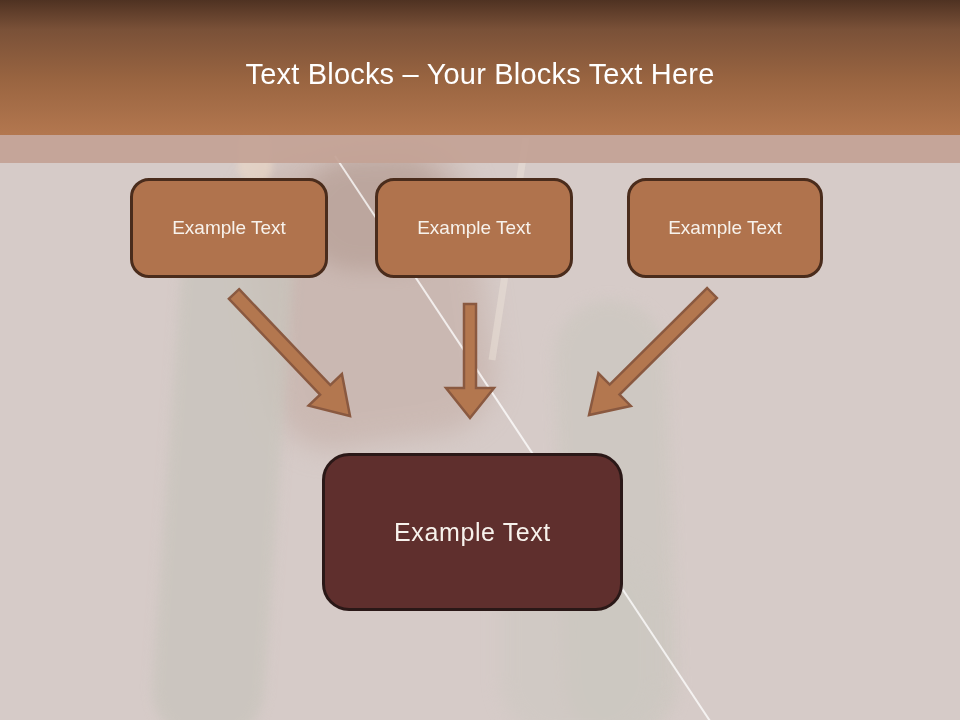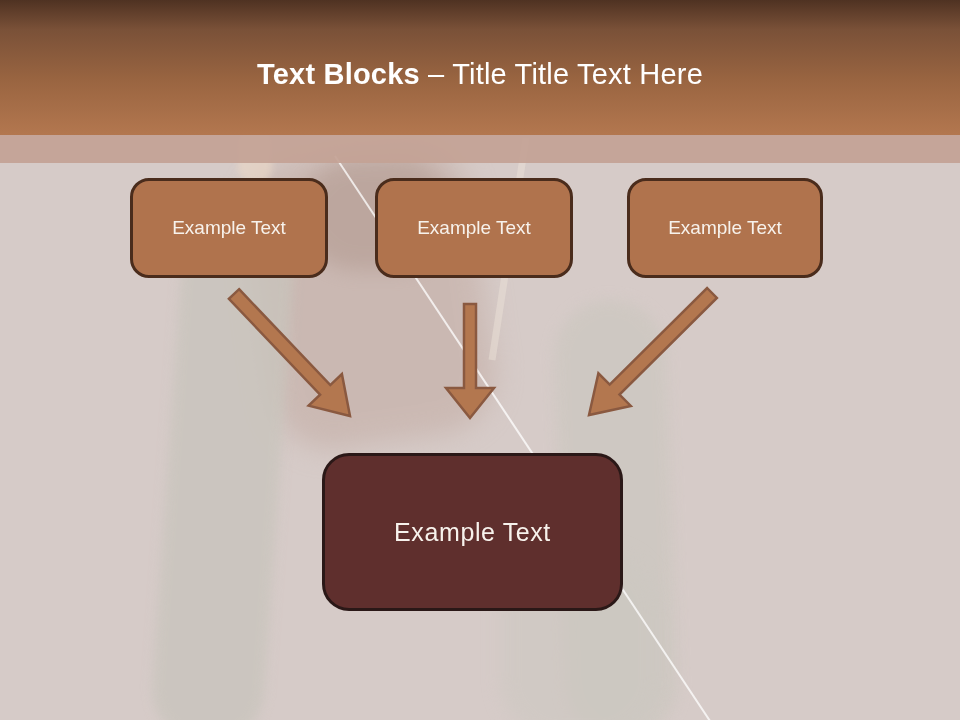--- a/index.html
+++ b/index.html
@@ -22,21 +22,21 @@
   .leg3{left:500px;top:550px;width:160px;height:190px;background:#ccc8c1;opacity:.55;filter:blur(9px);}
   .torso{left:258px;top:148px;width:225px;height:295px;background:#c0a79e;opacity:.5;filter:blur(14px);transform:rotate(-8deg);}
   .corset{left:300px;top:158px;width:152px;height:112px;background:#a88d82;opacity:.4;filter:blur(10px);}
   .skin-strip{left:238px;top:128px;width:34px;height:56px;background:#ecd8c6;opacity:.6;filter:blur(3px);border-radius:14px;}
   .bg-lines{position:absolute;inset:0;pointer-events:none;}
 
   .titlebar{position:absolute;left:0;top:0;width:960px;height:135px;
     background:linear-gradient(180deg,var(--header-top) 0%,var(--header-mid1) 22%,var(--header-mid2) 60%,var(--header-bottom) 100%);
     display:flex;align-items:center;justify-content:center;padding-top:14px;}
   .title{color:var(--title-text);font-size:29px;font-weight:400;letter-spacing:.2px;}
-  .title .t-bold{font-weight:700;}
+  .title .t-bold{font-weight:400;}
   .band{position:absolute;left:0;top:135px;width:960px;height:28px;background:var(--band);opacity:.92;}
 
   .block{position:absolute;top:178px;width:198px;height:100px;background:var(--block-fill);
     border:3px solid var(--block-border);border-radius:19px;display:flex;align-items:center;justify-content:center;
     color:var(--block-text);font-size:19px;}
   .b1{left:130px;} .b2{left:375px;} .b3{left:627px;width:196px;}
 
   .arrows{position:absolute;inset:0;pointer-events:none;}
   .arrows polygon{fill:var(--arrow-fill);stroke:var(--arrow-stroke);stroke-width:2.5;}
 
@@ -56,21 +56,21 @@
     <div class="leg1"></div>
     <div class="leg2"></div>
     <div class="leg3"></div>
     <svg class="bg-lines" width="960" height="720" viewBox="0 0 960 720">
       <line x1="526" y1="138" x2="492" y2="360" stroke="rgba(236,226,216,0.5)" stroke-width="7"></line>
       <line x1="335" y1="156" x2="712" y2="724" stroke="rgba(255,255,255,0.75)" stroke-width="2"></line>
     </svg>
   </div>
 
   <header class="titlebar">
-    <h1 class="title"><span class="t-bold">Text Blocks</span><span class="t-rest"> – Title Title Text Here</span></h1>
+    <h1 class="title"><span class="t-bold">Text Blocks</span><span class="t-rest"> – Your Blocks Text Here</span></h1>
   </header>
   <div class="band"></div>
 
   <div class="block b1">
     <span>Example Text</span>
   </div>
   <div class="block b2">
     <span>Example Text</span>
   </div>
   <div class="block b3">

